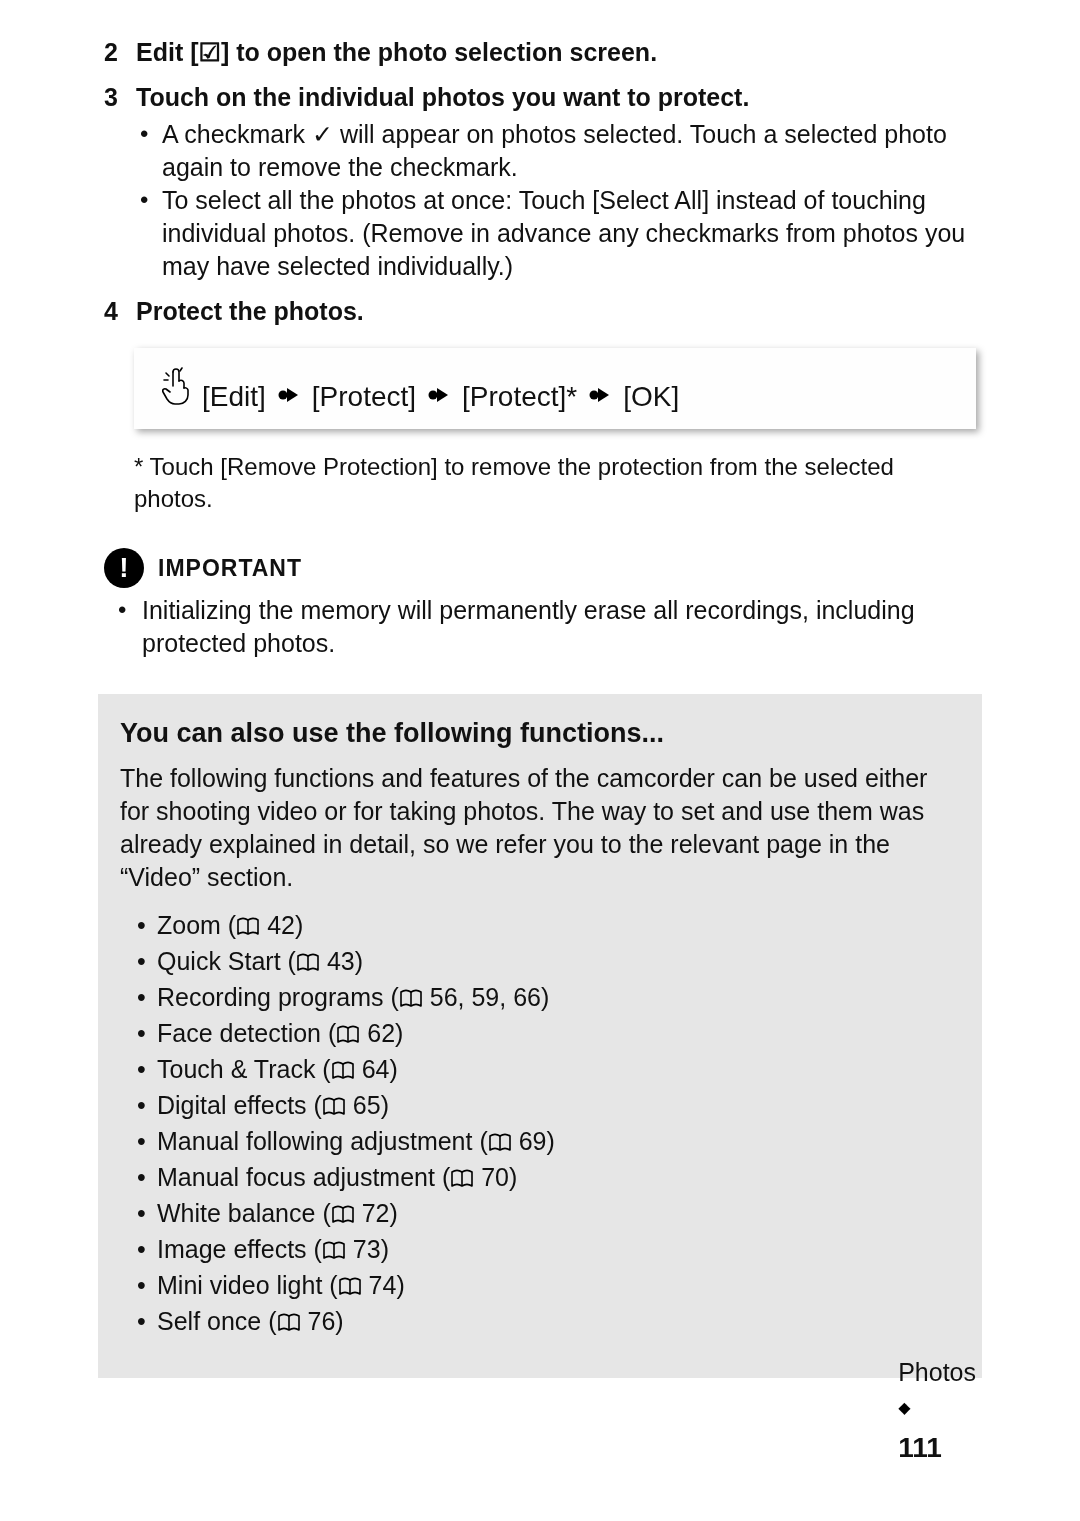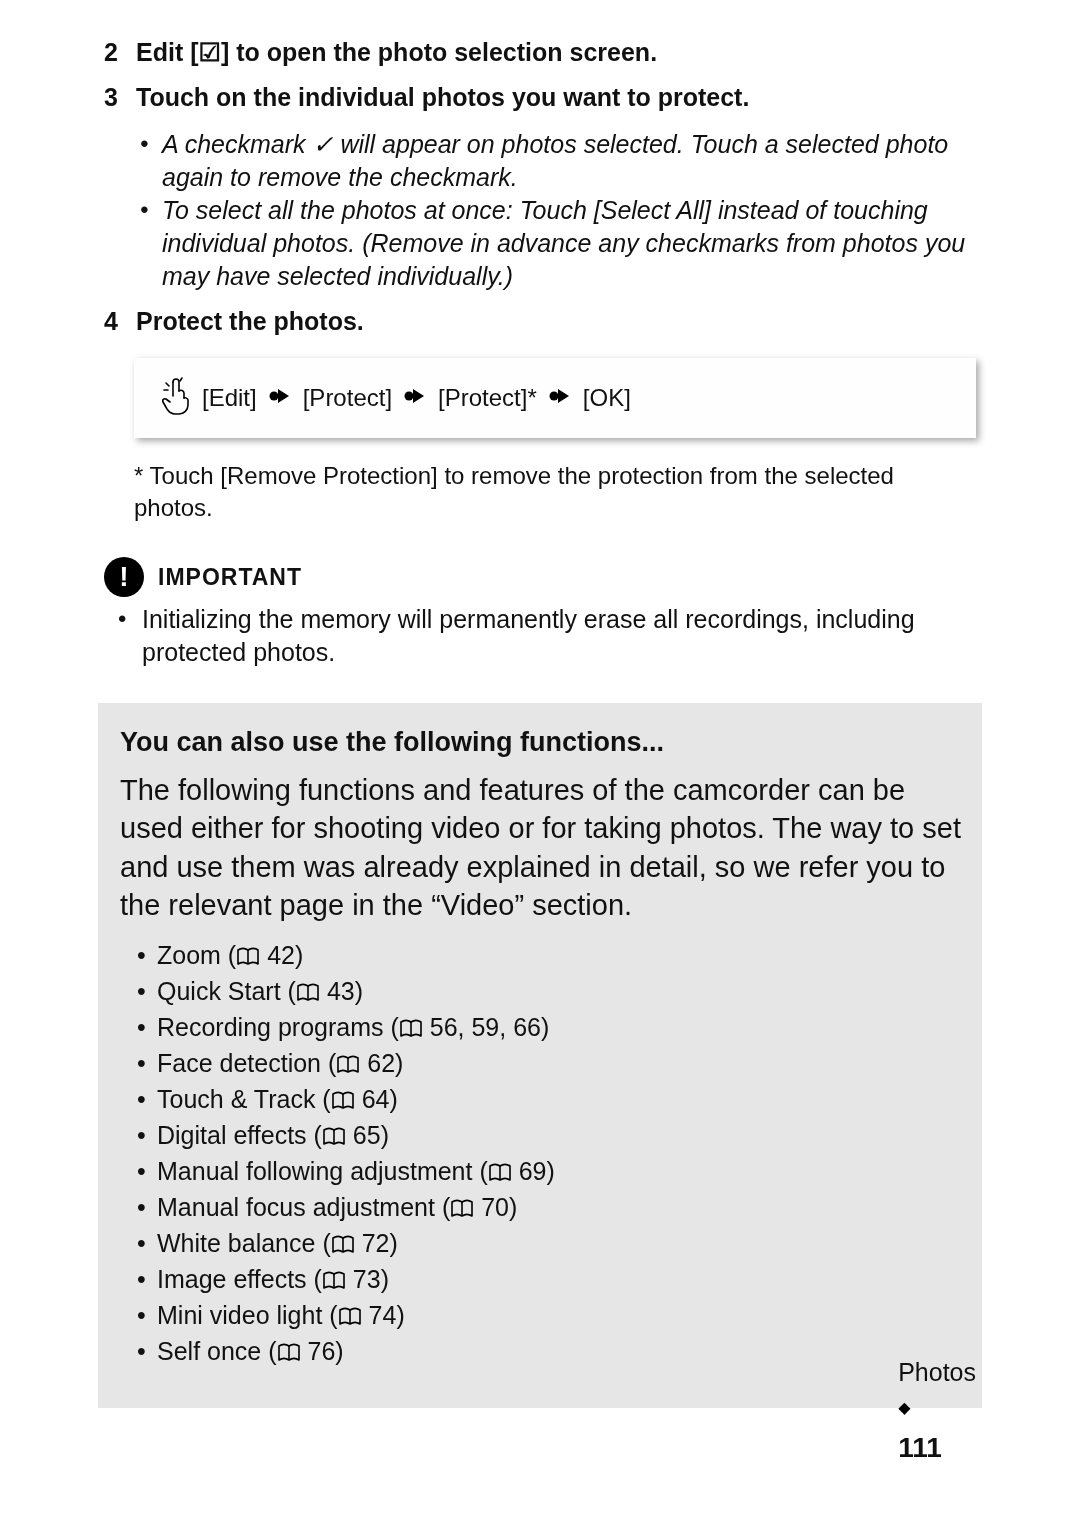--- a/index.html
+++ b/index.html
@@ -31,22 +31,21 @@
     font-variant-numeric: lining-nums;
   }
   .step-body { flex: 1; }
   .step-head {
     font-weight: 700;
   }
 
   .bullets {
     list-style: none;
     padding: 0;
-    margin: 14px 0 0 0;
-    font-style: italic;
+    margin: 4px 0 0 0;
   }
   .bullets > li {
     position: relative;
     padding-left: 26px;
     margin: 0;
   }
   .bullets > li::before {
     content: "•";
     position: absolute;
     left: 4px;
@@ -56,23 +55,23 @@
   }
 
   .check { font-family: Arial, sans-serif; }
 
   
   .path-box {
     margin: 20px 0 22px 30px;
     padding: 18px 24px 18px 28px;
     background: #fefefe;
     box-shadow: 3px 3px 7px rgba(0,0,0,0.35);
-    font-size: 24px;
+    font-size: 28px;
     display: flex;
-    align-items: center;
+    align-items: flex-end;
     gap: 12px;
     line-height: 1;
   }
   .path-box .touch-icon svg { width: 28px; height: 40px; }
   .sep-icon svg { width: 22px; height: 22px; }
 
   .footnote {
     padding-left: 30px;
     margin-bottom: 34px;
     font-size: 24px;
@@ -114,21 +113,21 @@
   .panel {
     background: #E6E6E6;
     padding: 22px 20px 22px 22px;
     margin: 0 -6px;
   }
   .panel-title {
     font-weight: 700;
     font-size: 27px;
     margin-bottom: 10px;
   }
-  .panel-body { font-size: 29px; margin-bottom: 8px; }
+  .panel-body { font-size: 25px; margin-bottom: 8px; }
   .panel-list {
     list-style: none; padding: 0; margin: 15px;
     font-size: 25px;
   }
   .panel-list > li {
     position: relative; padding-left: 22px;
   }
   .panel-list > li::before {
     content: "•"; position: absolute; left: 2px; top: 0;
   }

